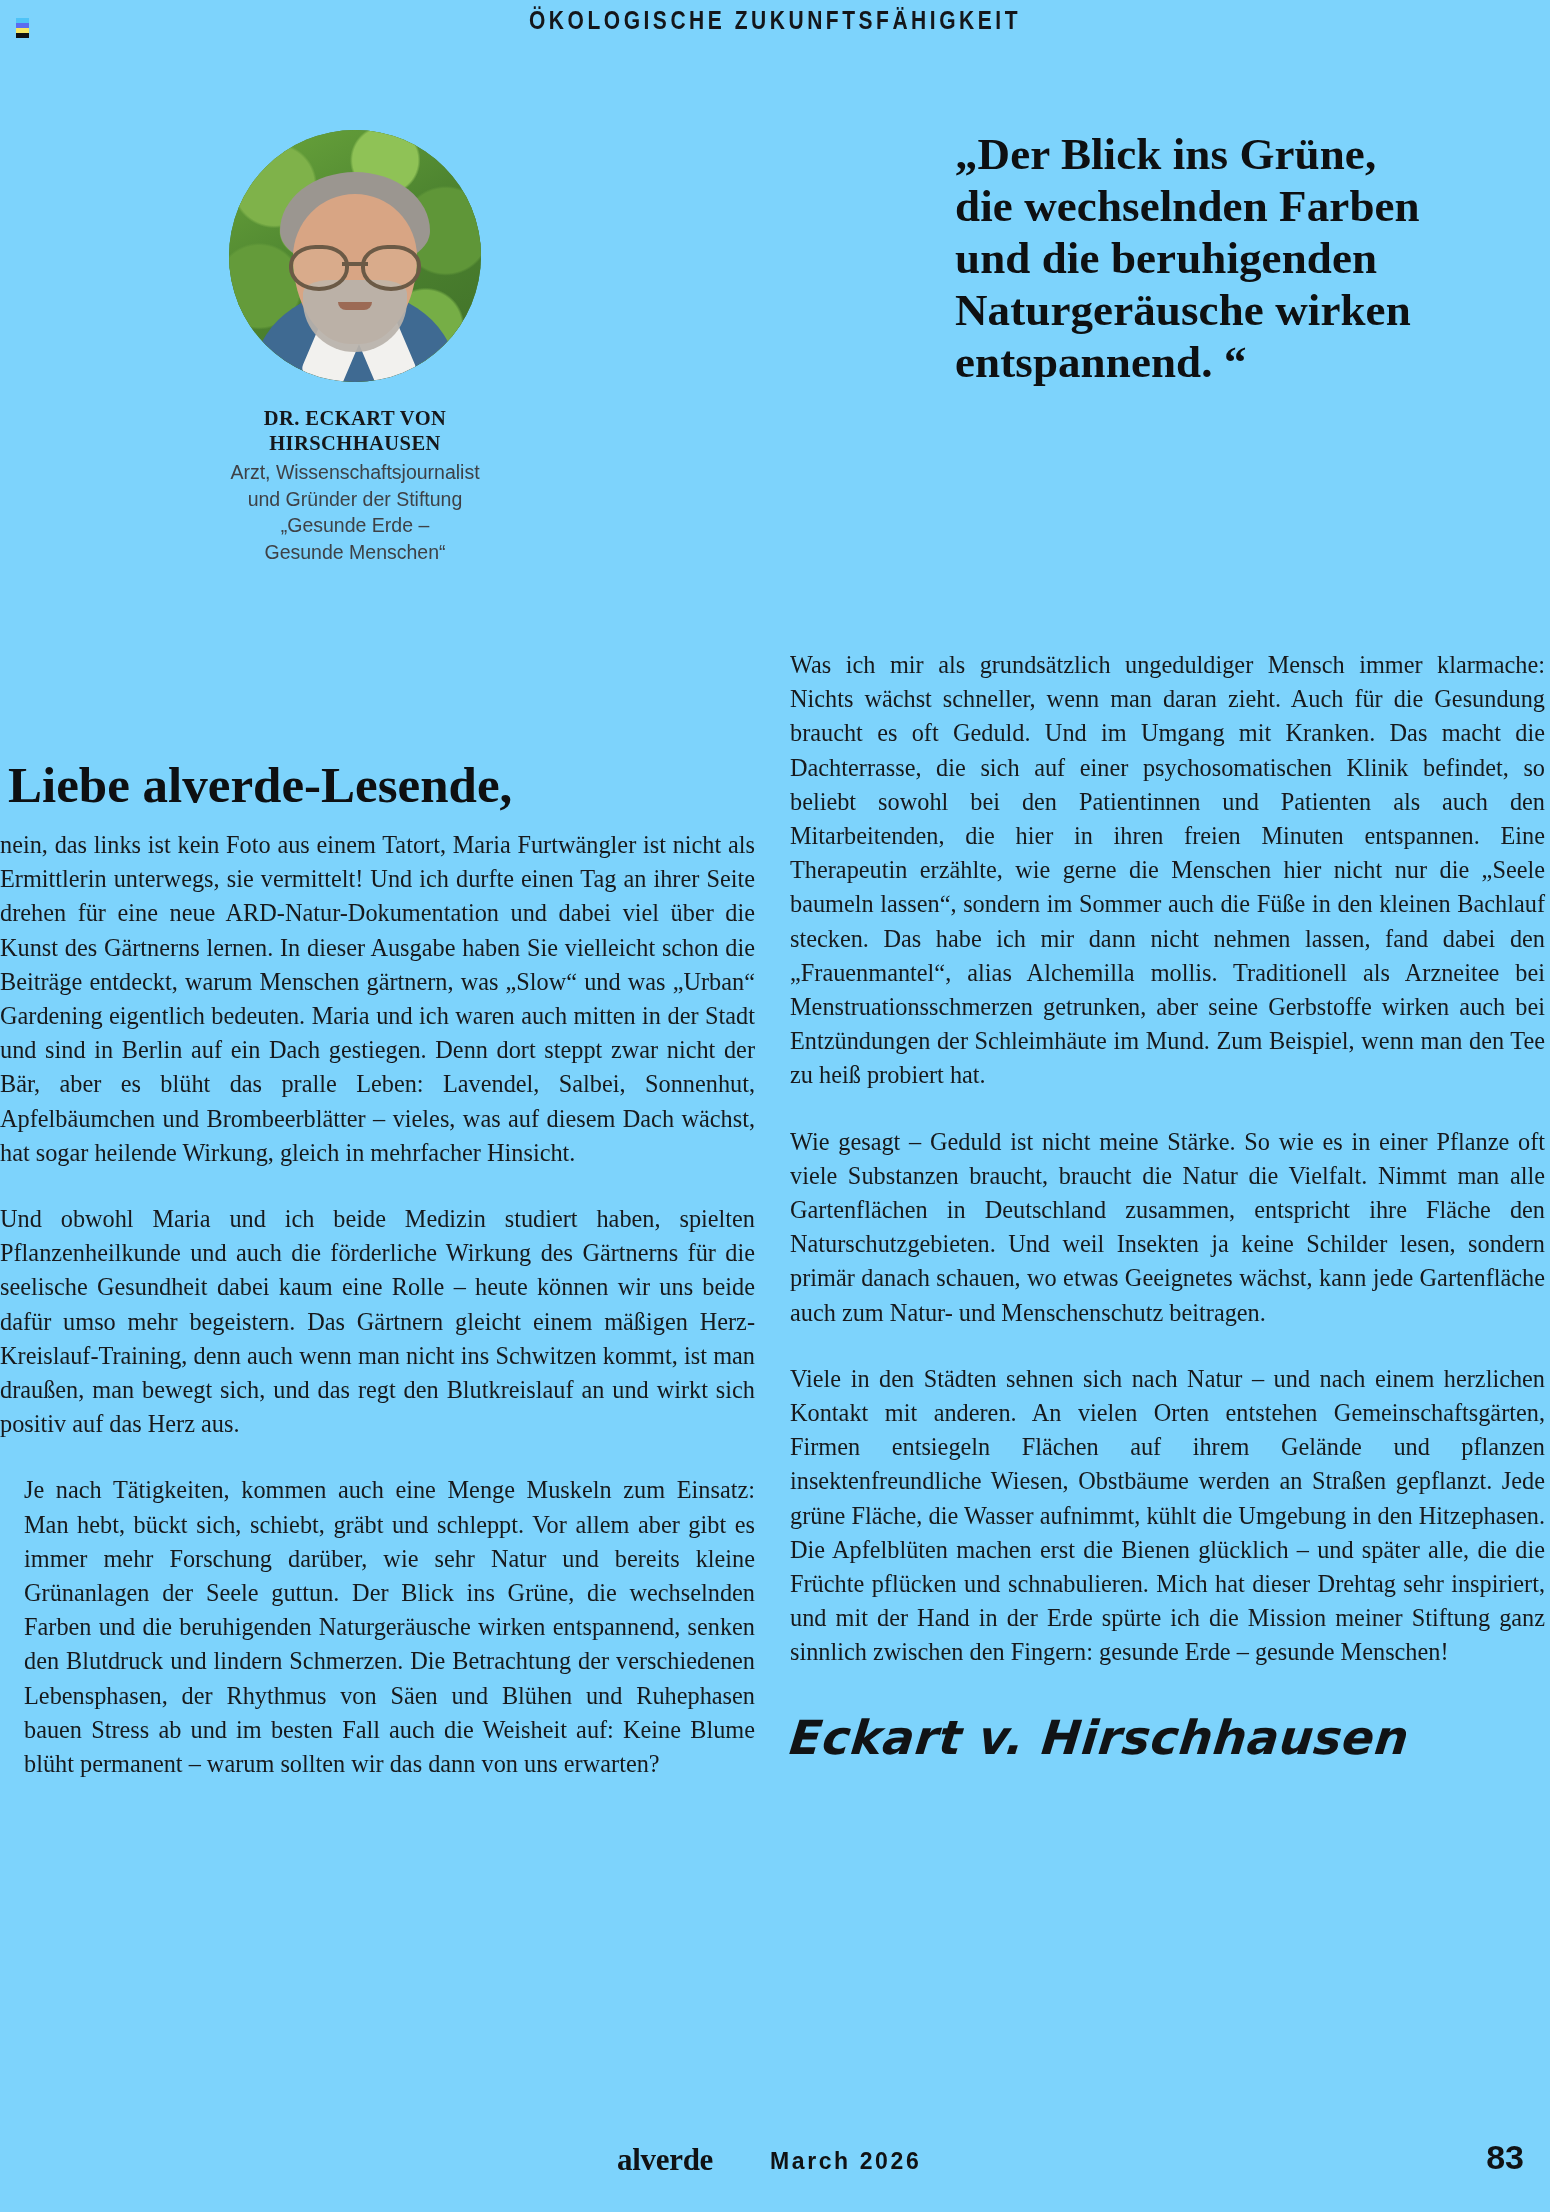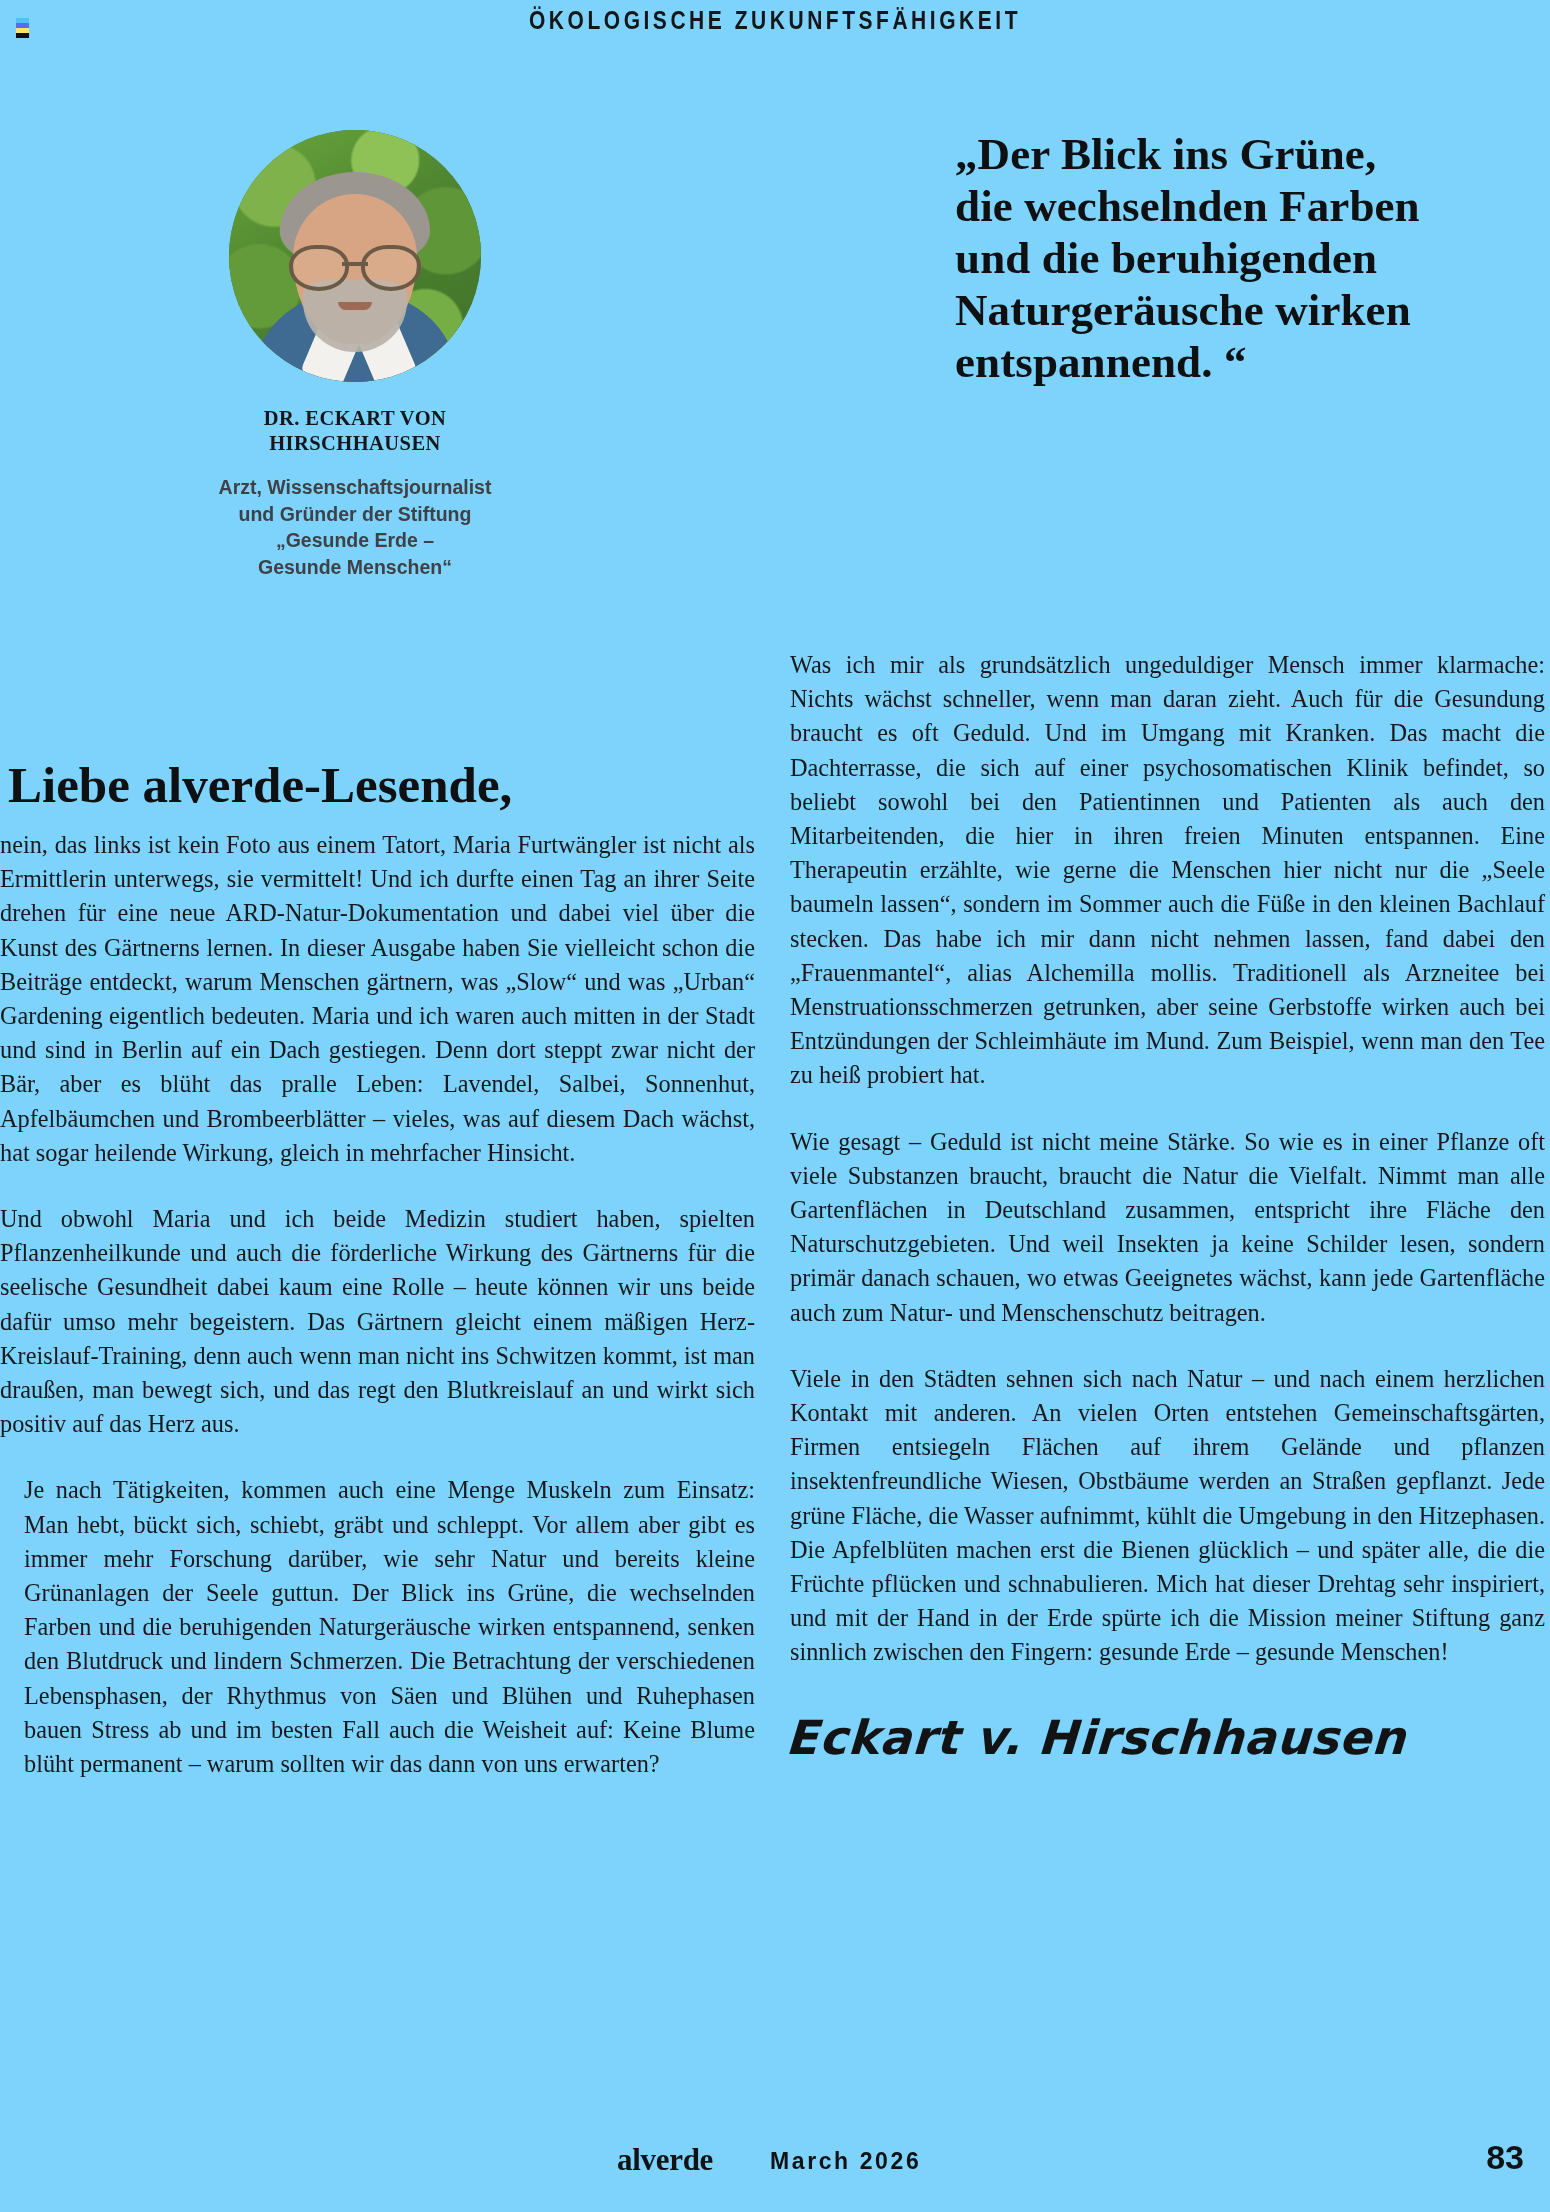--- a/index.html
+++ b/index.html
@@ -156,23 +156,23 @@
   .byline-name {
     margin-top: 24px;
     font-family: Liberation Serif, serif;
     font-weight: 700;
     font-size: 20.5px;
     line-height: 25px;
     letter-spacing: .45px;
     color: #15171a;
   }
   .byline-role {
-    margin-top: 18px;
+    margin-top: 3px;
     font-family: "Liberation Sans", "DejaVu Sans", sans-serif;
-    font-weight: 700;
+    font-weight: 400;
     font-size: 19.5px;
     line-height: 26.5px;
     color: #3e4146;
   }
 
   
   .pull-quote {
     position: absolute;
     left: 955px;
     top: 128px;

